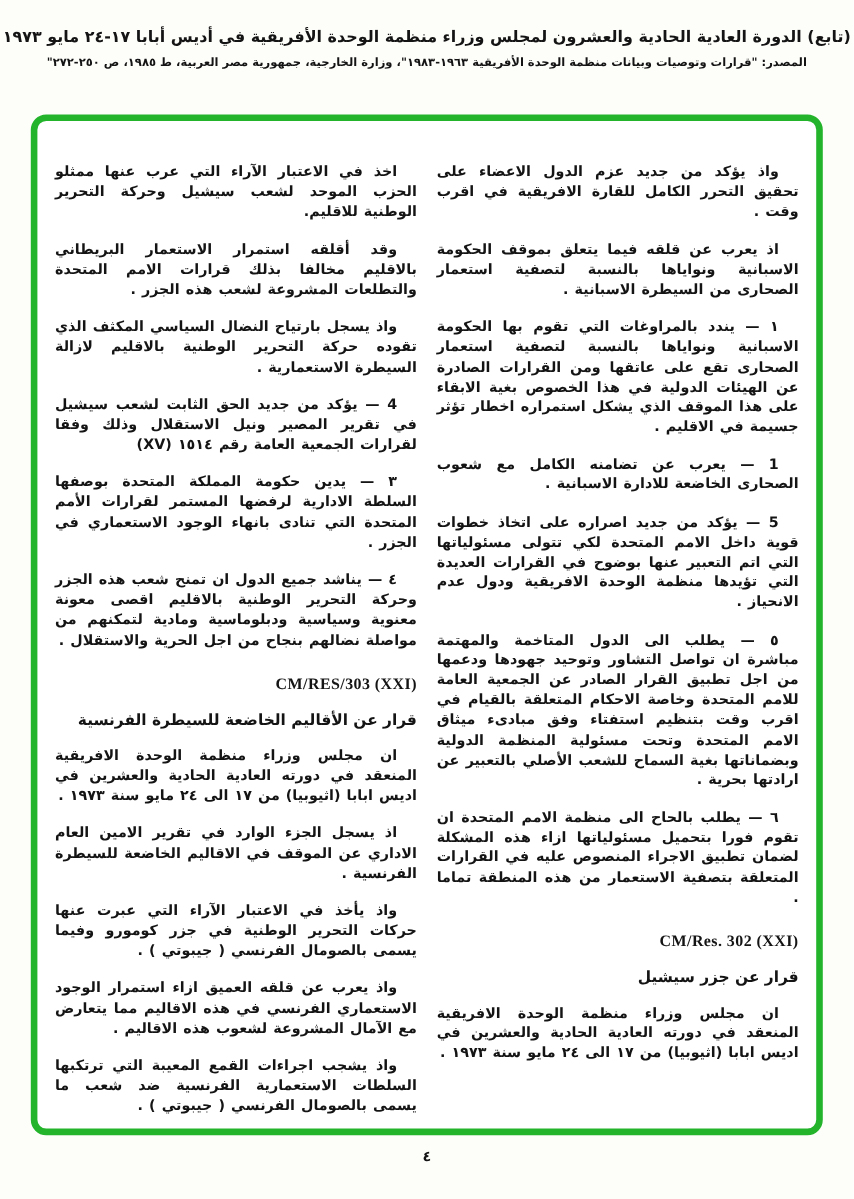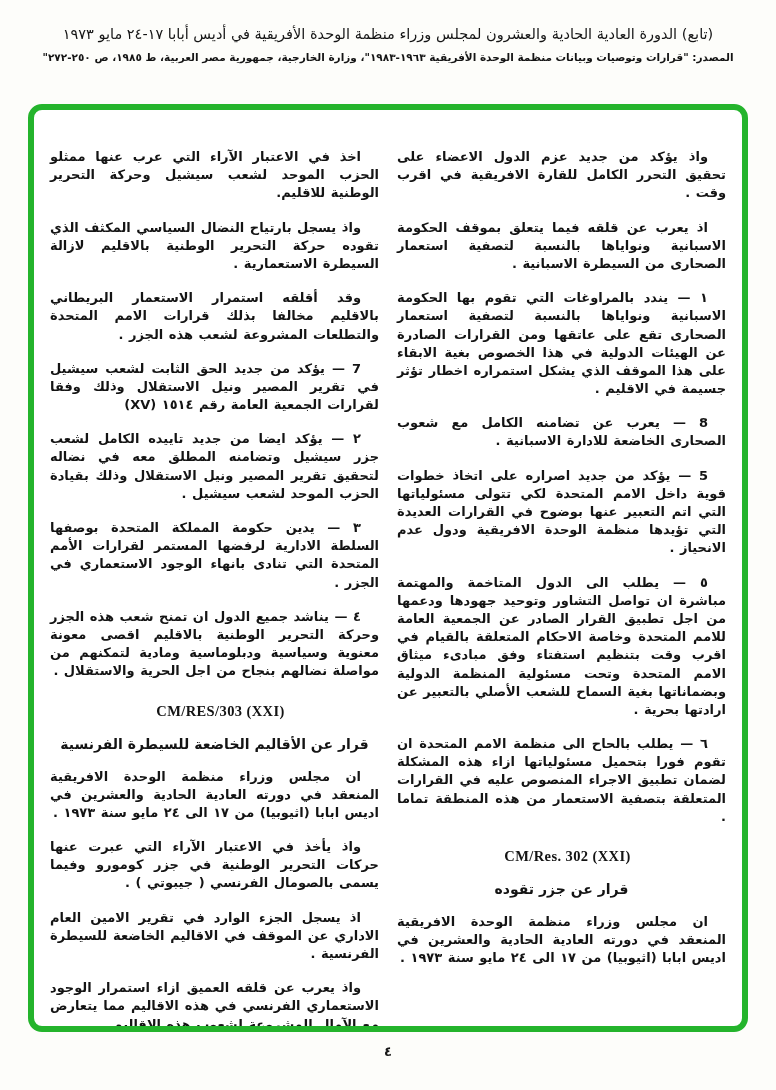--- a/index.html
+++ b/index.html
@@ -8,21 +8,21 @@
     position:relative;
     background:#fdfdfa;
     color:#141414;
     font-family:"DejaVu Sans", sans-serif;
     overflow:hidden;
   }
   .page-header {
     position:absolute; top:26px; left:0; right:0;
     text-align:center; direction:rtl;
   }
-  .header-line1 { font-size:14.5px; font-weight:400; letter-spacing:0; }
+  .header-line1 { font-size:14.5px; font-weight:700; letter-spacing:0; }
   .header-line2 { font-size:10.5px; font-weight:700; margin-top:9px; }
   .frame {
     position:absolute; left:28px; top:104px;
     width:720px; height:928px;
     border:6px solid #24b42c;
     border-radius:14px;
     background:#ffffff;
     padding:22px 16px 14px 16px;
     display:flex; flex-direction:row; gap:18px;
     direction:rtl;
@@ -32,30 +32,30 @@
   .para {
     font-size:13px; font-weight:600;
     line-height:1.40;
     text-align:justify;
     text-indent:18px;
     margin-bottom:9px;
     word-spacing:1px;
     margin-top:16px;
   }
   .res-id {
-    direction:ltr; text-align:center;
+    direction:ltr; text-align:right;
     font-family:"Liberation Serif", serif;
     font-size:14.5px; font-weight:600;
     letter-spacing:0.4px;
     margin:22px 0 16px 0;
     text-indent:12px;
   }
   .res-heading {
     font-size:14px; font-weight:700;
-    text-align:center;
+    text-align:right;
     margin:0 0 14px 0;
   }
   .page-number {
     position:absolute; top:1044px; left:0; right:0;
     text-align:center;
     font-size:13px; font-weight:700;
   }
 </style>
 </head>
 <body>
@@ -64,41 +64,40 @@
   <div class="header-line1">(تابع) الدورة العادية الحادية والعشرون لمجلس وزراء منظمة الوحدة الأفريقية في أديس أبابا ١٧-٢٤ مايو ١٩٧٣</div>
   <div class="header-line2">المصدر: "قرارات وتوصيات وبيانات منظمة الوحدة الأفريقية ١٩٦٣-١٩٨٣"، وزارة الخارجية، جمهورية مصر العربية، ط ١٩٨٥، ص ٢٥٠-٢٧٢"</div>
 </header>
 
 <main class="frame">
 
   <section class="column">
     <p class="para">واذ يؤكد من جديد عزم الدول الاعضاء على تحقيق التحرر الكامل للقارة الافريقية في اقرب وقت .</p>
     <p class="para">اذ يعرب عن قلقه فيما يتعلق بموقف الحكومة الاسبانية ونواياها بالنسبة لتصفية استعمار الصحارى من السيطرة الاسبانية .</p>
     <p class="para">١ — يندد بالمراوغات التي تقوم بها الحكومة الاسبانية ونواياها بالنسبة لتصفية استعمار الصحارى تقع على عاتقها ومن القرارات الصادرة عن الهيئات الدولية في هذا الخصوص بغية الابقاء على هذا الموقف الذي يشكل استمراره اخطار تؤثر جسيمة في الاقليم .</p>
-    <p class="para">8 — يعرب عن تضامنه الكامل مع شعوب الصحارى الخاضعة للادارة الاسبانية .</p>
+    <p class="para">1 — يعرب عن تضامنه الكامل مع شعوب الصحارى الخاضعة للادارة الاسبانية .</p>
     <p class="para">5 — يؤكد من جديد اصراره على اتخاذ خطوات قوية داخل الامم المتحدة لكي تتولى مسئولياتها التي اتم التعبير عنها بوضوح في القرارات العديدة التي تؤيدها منظمة الوحدة الافريقية ودول عدم الانحياز .</p>
     <p class="para">٥ — يطلب الى الدول المتاخمة والمهتمة مباشرة ان تواصل التشاور وتوحيد جهودها ودعمها من اجل تطبيق القرار الصادر عن الجمعية العامة للامم المتحدة وخاصة الاحكام المتعلقة بالقيام في اقرب وقت بتنظيم استفتاء وفق مبادىء ميثاق الامم المتحدة وتحت مسئولية المنظمة الدولية وبضماناتها بغية السماح للشعب الأصلي بالتعبير عن ارادتها بحرية .</p>
     <p class="para">٦ — يطلب بالحاح الى منظمة الامم المتحدة ان تقوم فورا بتحميل مسئولياتها ازاء هذه المشكلة لضمان تطبيق الاجراء المنصوص عليه في القرارات المتعلقة بتصفية الاستعمار من هذه المنطقة تماما .</p>
     <div class="res-id">CM/Res. 302 (XXI)</div>
-    <h2 class="res-heading">قرار عن جزر تقوده</h2>
+    <h2 class="res-heading">قرار عن جزر سيشيل</h2>
     <p class="para">ان مجلس وزراء منظمة الوحدة الافريقية المنعقد في دورته العادية الحادية والعشرين في اديس ابابا (اثيوبيا) من ١٧ الى ٢٤ مايو سنة ١٩٧٣ .</p>
   </section>
 
   <section class="column">
     <p class="para">اخذ في الاعتبار الآراء التي عرب عنها ممثلو الحزب الموحد لشعب سيشيل وحركة التحرير الوطنية للاقليم.</p>
+    <p class="para">وقد أقلقه استمرار الاستعمار البريطاني بالاقليم مخالفا بذلك قرارات الامم المتحدة والتطلعات المشروعة لشعب هذه الجزر .</p>
     <p class="para">واذ يسجل بارتياح النضال السياسي المكثف الذي تقوده حركة التحرير الوطنية بالاقليم لازالة السيطرة الاستعمارية .</p>
-    <p class="para">وقد أقلقه استمرار الاستعمار البريطاني بالاقليم مخالفا بذلك قرارات الامم المتحدة والتطلعات المشروعة لشعب هذه الجزر .</p>
-    <p class="para">7 — يؤكد من جديد الحق الثابت لشعب سيشيل في تقرير المصير ونيل الاستقلال وذلك وفقا لقرارات الجمعية العامة رقم ١٥١٤ (XV)</p>
-    <p class="para">٢ — يؤكد ايضا من جديد تاييده الكامل لشعب جزر سيشيل وتضامنه المطلق معه في نضاله لتحقيق تقرير المصير ونيل الاستقلال وذلك بقيادة الحزب الموحد لشعب سيشيل .</p>
+    <p class="para">4 — يؤكد من جديد الحق الثابت لشعب سيشيل في تقرير المصير ونيل الاستقلال وذلك وفقا لقرارات الجمعية العامة رقم ١٥١٤ (XV)</p>
     <p class="para">٣ — يدين حكومة المملكة المتحدة بوصفها السلطة الادارية لرفضها المستمر لقرارات الأمم المتحدة التي تنادى بانهاء الوجود الاستعماري في الجزر .</p>
     <p class="para">٤ — يناشد جميع الدول ان تمنح شعب هذه الجزر وحركة التحرير الوطنية بالاقليم اقصى معونة معنوية وسياسية ودبلوماسية ومادية لتمكنهم من مواصلة نضالهم بنجاح من اجل الحرية والاستقلال .</p>
     <div class="res-id">CM/RES/303 (XXI)</div>
     <h2 class="res-heading">قرار عن الأقاليم الخاضعة للسيطرة الفرنسية</h2>
     <p class="para">ان مجلس وزراء منظمة الوحدة الافريقية المنعقد في دورته العادية الحادية والعشرين في اديس ابابا (اثيوبيا) من ١٧ الى ٢٤ مايو سنة ١٩٧٣ .</p>
+    <p class="para">اذ يسجل الجزء الوارد في تقرير الامين العام الاداري عن الموقف في الاقاليم الخاضعة للسيطرة الفرنسية .</p>
     <p class="para">واذ يأخذ في الاعتبار الآراء التي عبرت عنها حركات التحرير الوطنية في جزر كومورو وفيما يسمى بالصومال الفرنسي ( جيبوتي ) .</p>
-    <p class="para">اذ يسجل الجزء الوارد في تقرير الامين العام الاداري عن الموقف في الاقاليم الخاضعة للسيطرة الفرنسية .</p>
     <p class="para">واذ يعرب عن قلقه العميق ازاء استمرار الوجود الاستعماري الفرنسي في هذه الاقاليم مما يتعارض مع الآمال المشروعة لشعوب هذه الاقاليم .</p>
     <p class="para">واذ يشجب اجراءات القمع المعيبة التي ترتكبها السلطات الاستعمارية الفرنسية ضد شعب ما يسمى بالصومال الفرنسي ( جيبوتي ) .</p>
   </section>
 
 </main>
 
 <div class="page-number">٤</div>
 
 </body></html>

